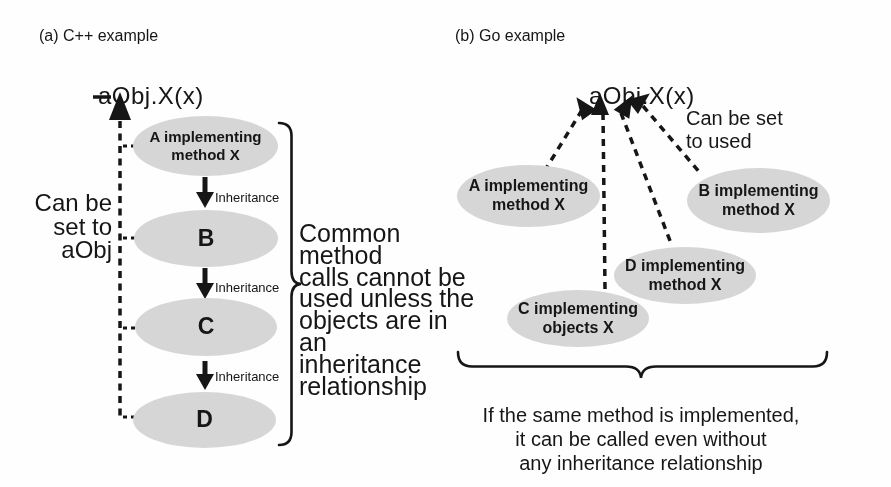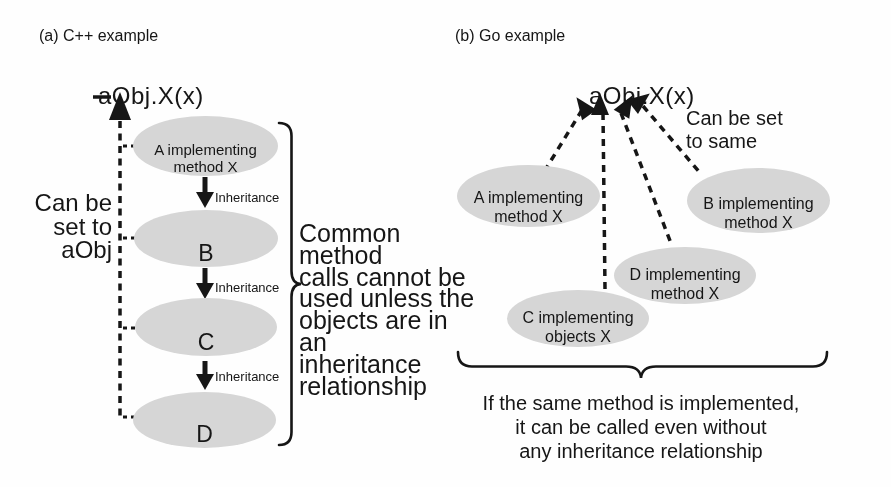--- a/index.html
+++ b/index.html
@@ -20,33 +20,34 @@
     color: var(--ink, #161616);
   }
   .txt { position: absolute; white-space: pre-line; }
   .panel-title { font-size: 16px; }
   .call-expr { font-size: 24px; letter-spacing: 0.5px; margin-top: 20px; }
   .ellipse {
     position: absolute;
     background: var(--ellipse-fill, #d6d6d6);
     border-radius: 50%;
     display: flex;
-    align-items: flex-end;
+    align-items: center;
     justify-content: center;
     text-align: center;
+    font-weight: bold;
   }
   .ellipse .lbl { white-space: pre-line; line-height: 1.18; }
   .ellipse-multi { font-size: 15px; }
   .ellipse-multi-b { font-size: 16px; }
   .ellipse-single { font-size: 23px; }
   .side-note-a { font-size: 24px; text-align: right; line-height: 23.5px; width: 92px; left: 20px; top: 191px; }
   .side-note-b { font-size: 20px; text-align: left; line-height: 23px; left: 686px; top: 107px; }
   .inh-label { font-size: 13px; }
   .brace-note-a { font-size: 25px; line-height: 21.8px; left: 299px; top: 223px; width: 176px; }
-  .brace-note-b { font-size: 20px; line-height: 23.8px; left: 450px; top: 392px; width: 382px; text-align: center; }
+  .brace-note-b { font-size: 20px; line-height: 23.8px; left: 450px; top: 404px; width: 382px; text-align: center; }
 </style>
 </head>
 <body>
 
 <div class="canvas">
 
   <svg class="overlay" viewBox="0 0 891 487" aria-hidden="true">
 
     <line x1="93" y1="97" x2="111" y2="97" stroke="currentColor" stroke-width="3.5"></line>
     <polygon points="120,92 109,120 131,120" fill="currentColor"></polygon>
@@ -114,21 +115,21 @@
 used unless the
 objects are in an
 inheritance
 relationship</div>
 
   <div class="txt panel-title" style="left:455px; top:27px;">(b) Go example</div>
 
   <div class="txt call-expr" style="left:589px; top:62px;">aObj.X(x)</div>
 
   <div class="txt side-note-b">Can be set
-to same</div>
+to used</div>
 
   <div class="ellipse ellipse-multi-b" style="left:457px; top:165px; width:143px; height:62px;">
     <span class="lbl">A implementing
 method X</span>
   </div>
 
   <div class="ellipse ellipse-multi-b" style="left:687px; top:168px; width:143px; height:65px;">
     <span class="lbl">B implementing
 method X</span>
   </div>

